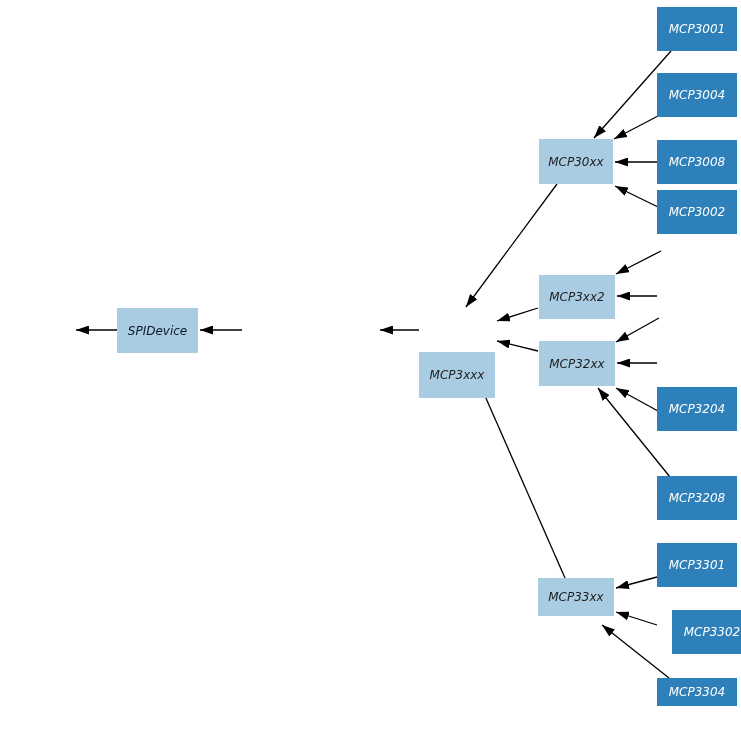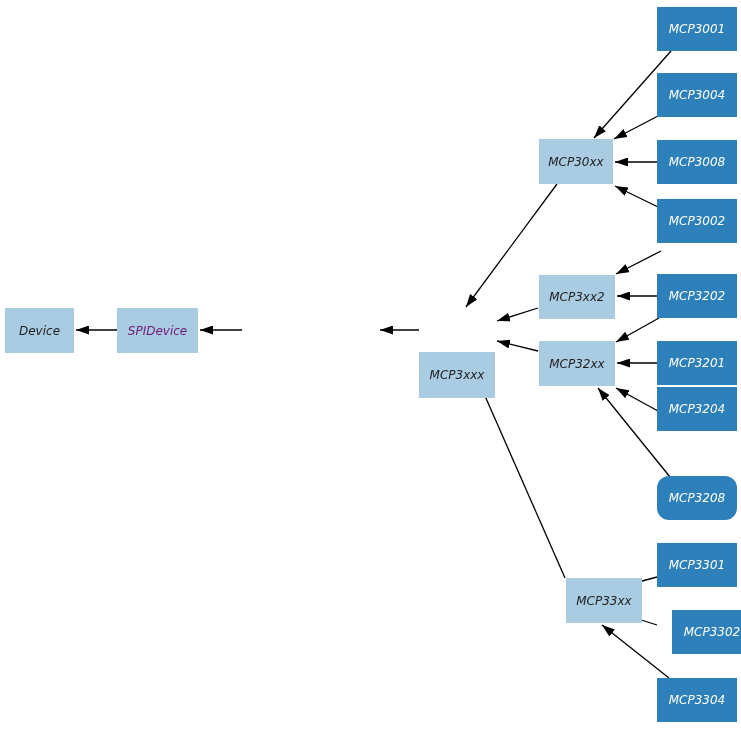--- a/index.html
+++ b/index.html
@@ -66,70 +66,61 @@
     <line x1="657" y1="296" x2="617" y2="296" marker-end="url(#arrow)" style="stroke: rgb(0, 0, 0);"></line>
     <line x1="659" y1="318" x2="616" y2="342" marker-end="url(#arrow)" style="stroke: rgb(0, 0, 0);"></line>
     <line x1="657" y1="363" x2="617" y2="363" marker-end="url(#arrow)" style="stroke: rgb(0, 0, 0);"></line>
     <line x1="658" y1="411" x2="616" y2="388" marker-end="url(#arrow)" style="stroke: rgb(0, 0, 0);"></line>
     <line x1="670" y1="477" x2="598" y2="388" marker-end="url(#arrow)" style="stroke: rgb(0, 0, 0);"></line>
     <line x1="657" y1="577" x2="616" y2="588" marker-end="url(#arrow)" style="stroke: rgb(0, 0, 0);"></line>
     <line x1="657" y1="625" x2="616" y2="612" marker-end="url(#arrow)" style="stroke: rgb(0, 0, 0);"></line>
     <line x1="669" y1="678" x2="602" y2="625" marker-end="url(#arrow)" style="stroke: rgb(0, 0, 0);"></line>
   </svg>
 
-  <div class="node base" style="left: 5px; top: 308px; width: 69px; height: 45px; background: rgb(169, 204, 227); color: rgb(31, 31, 31);">
-      <span>Device</span>
-    </div>
-  <div class="node base" style="left: 117px; top: 308px; width: 81px; height: 45px; background: rgb(169, 204, 227); color: #701a75;">
+  <div class="node base" style="left: 117px; top: 308px; width: 81px; height: 45px; background: rgb(169, 204, 227); color: #0f172a;">
       <span>SPIDevice</span>
     </div>
   <div class="node base" style="left: 419px; top: 308px; width: 76px; height: 46px; background: rgb(169, 204, 227); color: rgb(31, 31, 31); margin-top: 44px;">
       <span>MCP3xxx</span>
     </div>
 
   <div class="node base" style="left: 539px; top: 139px; width: 74px; height: 45px; background: rgb(169, 204, 227); color: rgb(31, 31, 31);">
       <span>MCP30xx</span>
     </div>
   <div class="node base" style="left: 539px; top: 275px; width: 76px; height: 44px; background: rgb(169, 204, 227); color: rgb(31, 31, 31);">
       <span>MCP3xx2</span>
     </div>
   <div class="node base" style="left: 539px; top: 341px; width: 76px; height: 45px; background: rgb(169, 204, 227); color: rgb(31, 31, 31);">
       <span>MCP32xx</span>
     </div>
-  <div class="node base" style="left: 566px; top: 578px; width: 76px; height: 45px; background: rgb(169, 204, 227); color: rgb(31, 31, 31);">
+  <div class="node base" style="left: 538px; top: 578px; width: 76px; height: 38px; background: rgb(169, 204, 227); color: rgb(31, 31, 31);">
       <span>MCP33xx</span>
     </div>
 
   <div class="node leaf" style="left: 657px; top: 7px; width: 80px; height: 44px; background: rgb(45, 128, 185); color: rgb(255, 255, 255);">
       <span>MCP3001</span>
     </div>
   <div class="node leaf" style="left: 657px; top: 73px; width: 80px; height: 44px; background: rgb(45, 128, 185); color: rgb(255, 255, 255);">
       <span>MCP3004</span>
     </div>
   <div class="node leaf" style="left: 657px; top: 140px; width: 80px; height: 44px; background: rgb(45, 128, 185); color: rgb(255, 255, 255);">
       <span>MCP3008</span>
     </div>
-  <div class="node leaf" style="left: 657px; top: 199px; width: 80px; height: 44px; background: rgb(45, 128, 185); color: rgb(255, 255, 255);">
+  <div class="node leaf" style="left: 657px; top: 190px; width: 80px; height: 44px; background: rgb(45, 128, 185); color: rgb(255, 255, 255);">
       <span>MCP3002</span>
-    </div>
-  <div class="node leaf" style="left: 657px; top: 274px; width: 80px; height: 44px; background: rgb(45, 128, 185); color: rgb(255, 255, 255);">
-      <span>MCP3202</span>
-    </div>
-  <div class="node leaf" style="left: 657px; top: 341px; width: 80px; height: 44px; background: rgb(45, 128, 185); color: rgb(255, 255, 255);">
-      <span>MCP3201</span>
     </div>
   <div class="node leaf" style="left: 657px; top: 387px; width: 80px; height: 44px; background: rgb(45, 128, 185); color: rgb(255, 255, 255);">
       <span>MCP3204</span>
     </div>
-  <div class="node leaf" style="left: 657px; top: 476px; width: 80px; height: 44px; background: rgb(45, 128, 185); color: rgb(255, 255, 255); border-radius: 12px;">
+  <div class="node leaf" style="left: 657px; top: 476px; width: 80px; height: 44px; background: rgb(45, 128, 185); color: rgb(255, 255, 255);">
       <span>MCP3208</span>
     </div>
   <div class="node leaf" style="left: 657px; top: 543px; width: 80px; height: 44px; background: rgb(45, 128, 185); color: rgb(255, 255, 255);">
       <span>MCP3301</span>
     </div>
   <div class="node leaf" style="left: 672px; top: 610px; width: 80px; height: 44px; background: rgb(45, 128, 185); color: rgb(255, 255, 255);">
       <span>MCP3302</span>
     </div>
-  <div class="node leaf" style="left: 657px; top: 678px; width: 80px; height: 44px; background: rgb(45, 128, 185); color: rgb(255, 255, 255);">
+  <div class="node leaf" style="left: 657px; top: 678px; width: 80px; height: 28px; background: rgb(45, 128, 185); color: rgb(255, 255, 255);">
       <span>MCP3304</span>
     </div>
 
 </div>
 
 </body></html>

